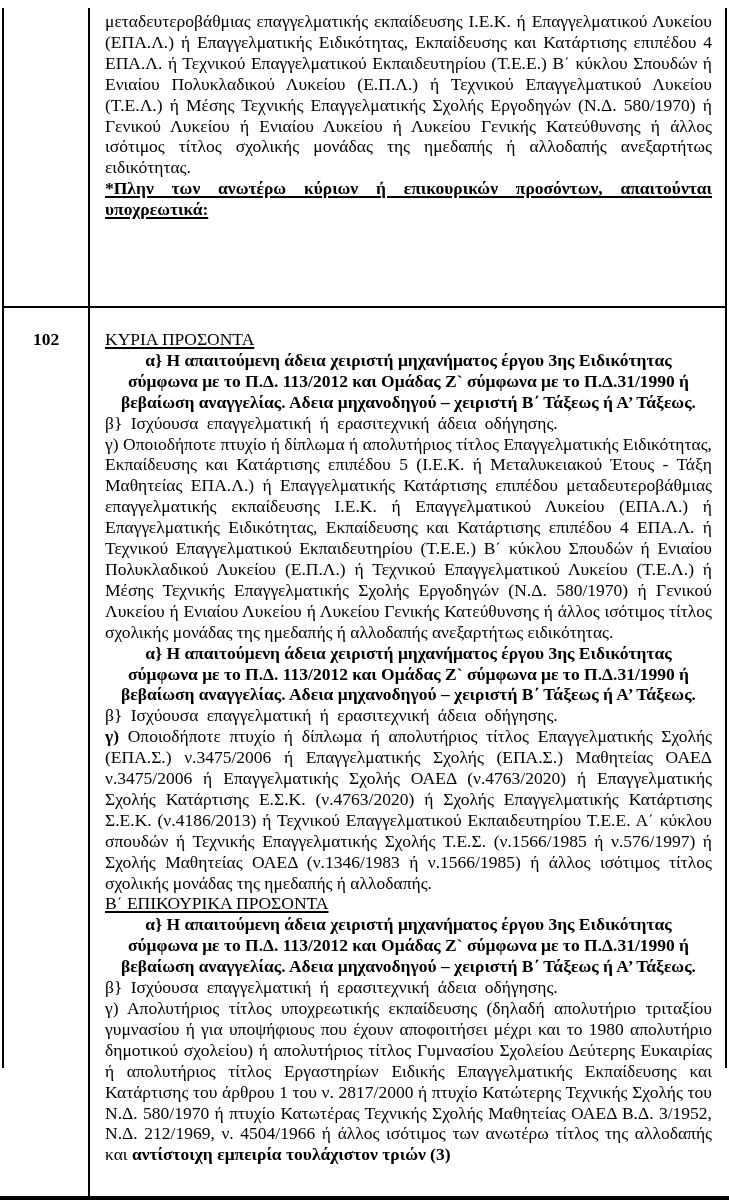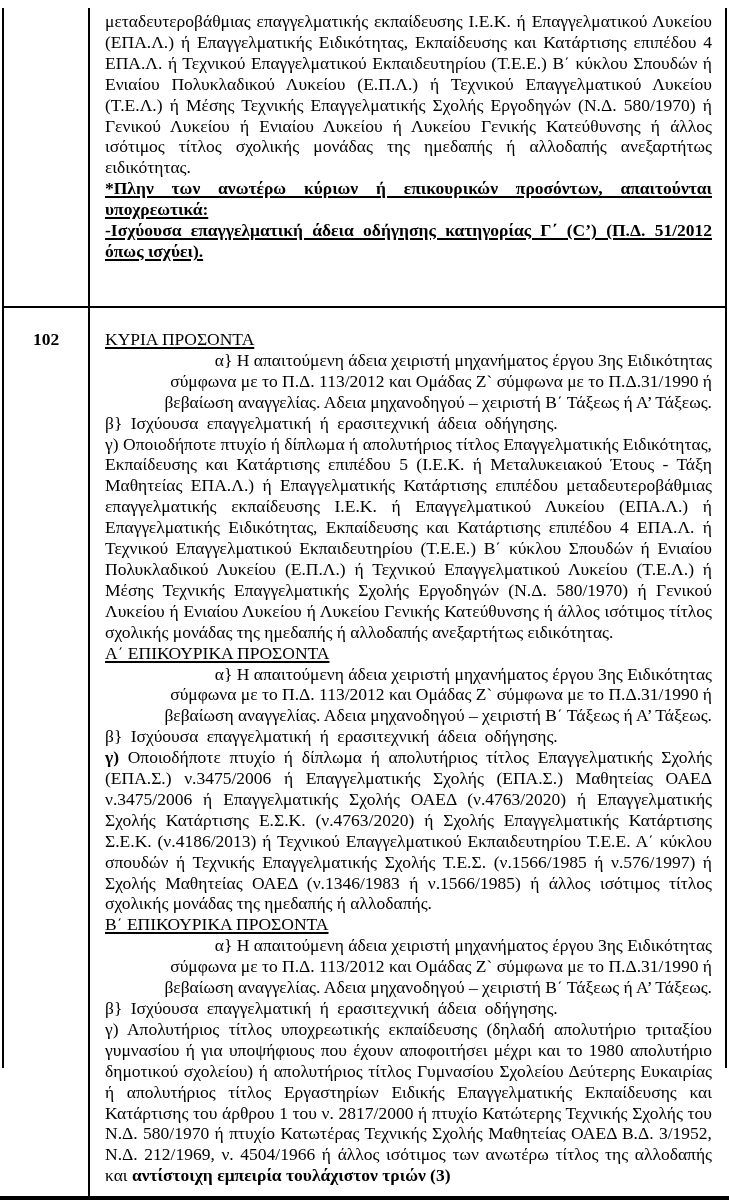--- a/index.html
+++ b/index.html
@@ -36,49 +36,47 @@
   .para { margin: 0; text-align: justify; }
   .para.heading {
     text-align: left; font-weight: normal; text-decoration: underline;
     text-decoration-thickness: 1.5px; text-underline-offset: 2px;
   }
   .para.bold-underline-justify {
     font-weight: bold; text-decoration: underline;
     text-decoration-thickness: 1.5px; text-underline-offset: 2px;
   }
   .para.bold-lines {
-    text-align: right; font-weight: normal; white-space: pre-line;
+    text-align: center; font-weight: bold; white-space: pre-line;
   }
   .para.bold-spaced {
     text-align: left; font-weight: normal; word-spacing: 4px;
   }
   .para .seg-bold { font-weight: bold; }
 </style>
 </head>
 <body>
 
 <div class="doc-table">
     <div class="row first">
       <div class="cell-code"><span></span></div>
       <div class="cell-text">
         <p class="para justify">μεταδευτεροβάθμιας επαγγελματικής εκπαίδευσης Ι.Ε.Κ. ή Επαγγελματικού Λυκείου (ΕΠΑ.Λ.) ή Επαγγελματικής Ειδικότητας, Εκπαίδευσης και Κατάρτισης επιπέδου 4 ΕΠΑ.Λ. ή Τεχνικού Επαγγελματικού Εκπαιδευτηρίου (Τ.Ε.Ε.) Β΄ κύκλου Σπουδών ή Ενιαίου Πολυκλαδικού Λυκείου (Ε.Π.Λ.) ή Τεχνικού Επαγγελματικού Λυκείου (Τ.Ε.Λ.) ή Μέσης Τεχνικής Επαγγελματικής Σχολής Εργοδηγών (Ν.Δ. 580/1970) ή Γενικού Λυκείου ή Ενιαίου Λυκείου ή Λυκείου Γενικής Κατεύθυνσης ή άλλος ισότιμος τίτλος σχολικής μονάδας της ημεδαπής ή αλλοδαπής ανεξαρτήτως ειδικότητας.</p>
         <p class="para bold-underline-justify">*Πλην των ανωτέρω κύριων ή επικουρικών προσόντων, απαιτούνται υποχρεωτικά:</p>
-        <p class="para bold-underline-justify">-Ισχύουσα επαγγελματική άδεια οδήγησης κατηγορίας Γ΄ (C’) (Π.Δ. 51/2012 όπως ισχύει).</p>
       </div>
     </div>
     <div class="row second">
       <div class="cell-code"><span>102</span></div>
       <div class="cell-text">
         <p class="para heading">ΚΥΡΙΑ ΠΡΟΣΟΝΤΑ</p>
         <p class="para bold-lines">α} Η απαιτούμενη άδεια χειριστή μηχανήματος έργου 3ης Ειδικότητας
 σύμφωνα με το Π.Δ. 113/2012 και Ομάδας Ζ` σύμφωνα με το Π.Δ.31/1990 ή
 βεβαίωση αναγγελίας. Αδεια μηχανοδηγού – χειριστή Β΄ Τάξεως  ή Α’ Τάξεως.</p>
         <p class="para bold-spaced">β} Ισχύουσα επαγγελματική ή ερασιτεχνική άδεια οδήγησης.</p>
         <p class="para justify">γ) Οποιοδήποτε πτυχίο ή δίπλωμα ή απολυτήριος τίτλος Επαγγελματικής Ειδικότητας, Εκπαίδευσης και Κατάρτισης επιπέδου 5 (Ι.Ε.Κ. ή Μεταλυκειακού Έτους - Τάξη Μαθητείας ΕΠΑ.Λ.) ή Επαγγελματικής Κατάρτισης επιπέδου μεταδευτεροβάθμιας επαγγελματικής εκπαίδευσης Ι.Ε.Κ. ή Επαγγελματικού Λυκείου (ΕΠΑ.Λ.) ή Επαγγελματικής Ειδικότητας, Εκπαίδευσης και Κατάρτισης επιπέδου 4 ΕΠΑ.Λ. ή Τεχνικού Επαγγελματικού Εκπαιδευτηρίου (Τ.Ε.Ε.)  Β΄ κύκλου Σπουδών ή Ενιαίου Πολυκλαδικού Λυκείου (Ε.Π.Λ.) ή Τεχνικού Επαγγελματικού Λυκείου (Τ.Ε.Λ.) ή Μέσης Τεχνικής Επαγγελματικής Σχολής Εργοδηγών (Ν.Δ. 580/1970) ή Γενικού Λυκείου ή Ενιαίου Λυκείου ή Λυκείου Γενικής Κατεύθυνσης ή άλλος ισότιμος τίτλος σχολικής μονάδας της ημεδαπής ή αλλοδαπής  ανεξαρτήτως ειδικότητας.</p>
-        <p class="para heading">Α΄ ΕΠΙΚΟΥΡΙΚΑ ΠΡΟΣΟΝΤΑ</p>
         <p class="para bold-lines">α} Η απαιτούμενη άδεια χειριστή μηχανήματος έργου 3ης Ειδικότητας
 σύμφωνα με το Π.Δ. 113/2012 και Ομάδας Ζ` σύμφωνα με το Π.Δ.31/1990 ή
 βεβαίωση αναγγελίας. Αδεια μηχανοδηγού – χειριστή Β΄ Τάξεως  ή Α’ Τάξεως.</p>
         <p class="para bold-spaced">β} Ισχύουσα επαγγελματική ή ερασιτεχνική άδεια οδήγησης.</p>
         <p class="para justify-segments"><span class="seg-bold">γ)</span><span> Οποιοδήποτε πτυχίο ή δίπλωμα ή απολυτήριος τίτλος Επαγγελματικής Σχολής (ΕΠΑ.Σ.) ν.3475/2006 ή Επαγγελματικής Σχολής (ΕΠΑ.Σ.) Μαθητείας ΟΑΕΔ ν.3475/2006 ή Επαγγελματικής Σχολής ΟΑΕΔ (ν.4763/2020) ή Επαγγελματικής Σχολής Κατάρτισης Ε.Σ.Κ. (ν.4763/2020) ή Σχολής Επαγγελματικής Κατάρτισης Σ.Ε.Κ. (ν.4186/2013) ή Τεχνικού Επαγγελματικού Εκπαιδευτηρίου Τ.Ε.Ε.  Α΄ κύκλου σπουδών ή Τεχνικής Επαγγελματικής Σχολής Τ.Ε.Σ. (ν.1566/1985 ή ν.576/1997) ή Σχολής Μαθητείας ΟΑΕΔ (ν.1346/1983 ή ν.1566/1985) ή άλλος ισότιμος τίτλος σχολικής μονάδας της ημεδαπής ή αλλοδαπής.</span></p>
         <p class="para heading">Β΄ ΕΠΙΚΟΥΡΙΚΑ ΠΡΟΣΟΝΤΑ</p>
         <p class="para bold-lines">α} Η απαιτούμενη άδεια χειριστή μηχανήματος έργου 3ης Ειδικότητας
 σύμφωνα με το Π.Δ. 113/2012 και Ομάδας Ζ` σύμφωνα με το Π.Δ.31/1990 ή
 βεβαίωση αναγγελίας. Αδεια μηχανοδηγού – χειριστή Β΄ Τάξεως  ή Α’ Τάξεως.</p>
         <p class="para bold-spaced">β} Ισχύουσα επαγγελματική ή ερασιτεχνική άδεια οδήγησης.</p>

